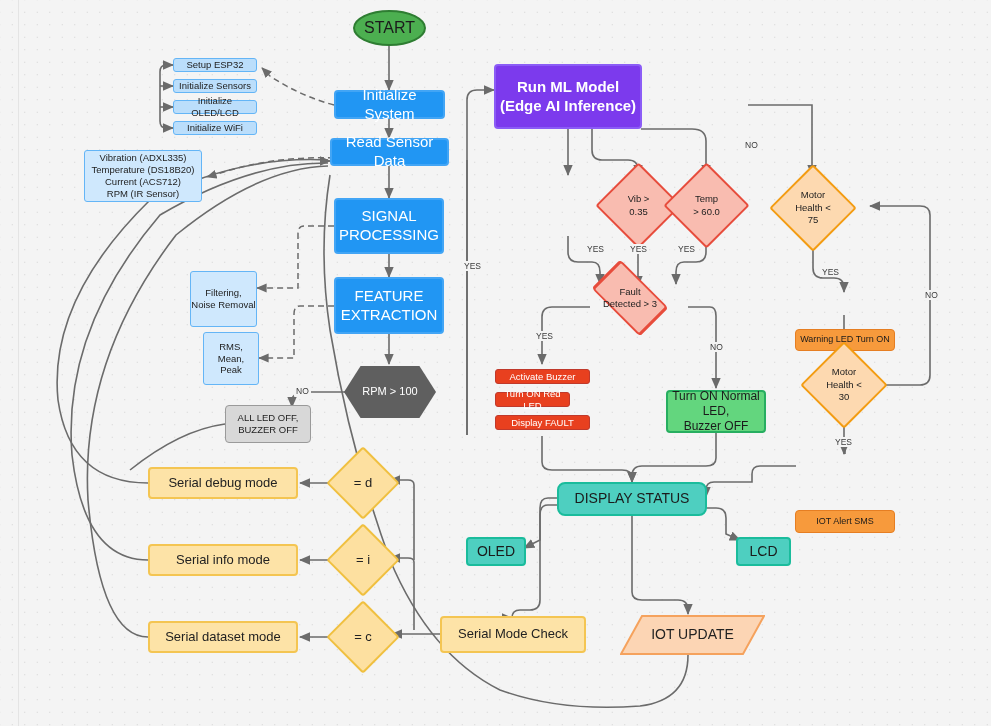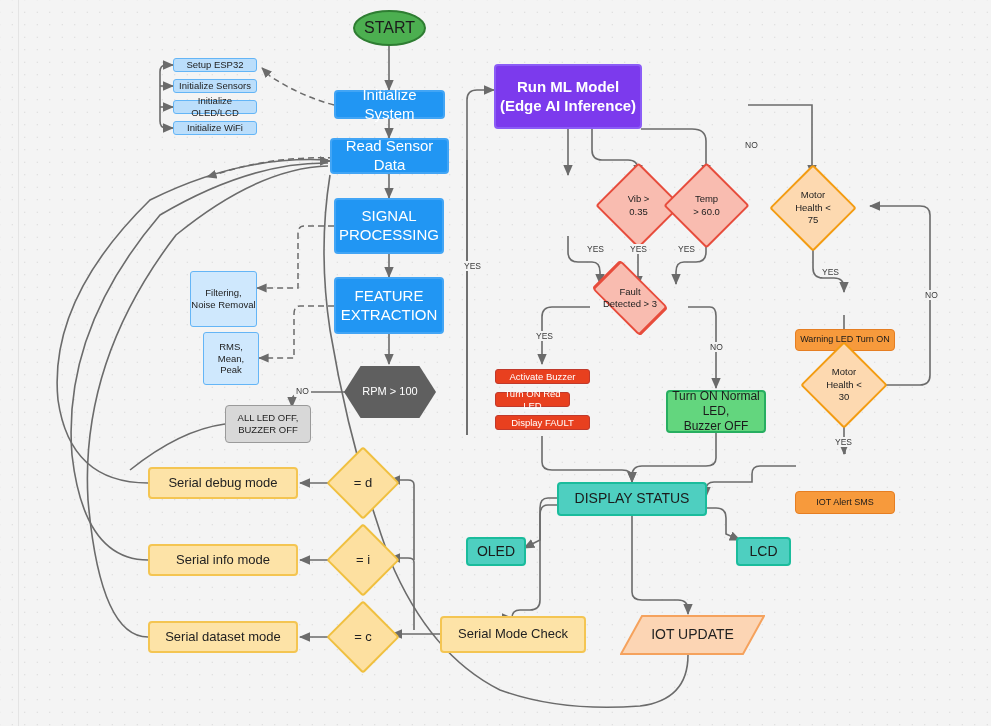--- a/index.html
+++ b/index.html
@@ -216,24 +216,30 @@
     <span>Initialize OLED/LCD</span>
   </div>
   <div class="node rect lblue" style="left:173px;top:121px;width:84px;height:14px;">
     <span>Initialize WiFi</span>
   </div>
 
   <div class="node rect blue" style="left:334px;top:90px;width:111px;height:29px;">
     <span>Initialize System</span>
   </div>
 
-  <div class="node rect blue" style="left:330px;top:138px;width:119px;height:36px;">
+  <div class="node rect blue" style="left:330px;top:138px;width:119px;height:28px;">
     <span>Read Sensor Data</span>
   </div>
 
+  <div class="node rect lblue2" style="left:84px;top:150px;width:118px;height:52px;flex-direction:column;">
+    <span>Vibration (ADXL335)</span>
+    <span>Temperature (DS18B20)</span>
+    <span>Current (ACS712)</span>
+    <span>RPM (IR Sensor)</span>
+  </div>
 
   <div class="node rect blue" style="left:334px;top:198px;width:110px;height:56px;flex-direction:column;">
     <span>SIGNAL PROCESSING</span>
   </div>
 
   <div class="node rect lblue2" style="left:190px;top:271px;width:67px;height:56px;flex-direction:column;">
     <span>Filtering,</span>
     <span>Noise Removal</span>
   </div>
 
@@ -307,25 +313,25 @@
     <span>Warning LED Turn ON</span>
   </div>
 
   <div class="dia peach" style="left:813px;top:354px;width:62px;height:62px;">
     <div class="shape"></div>
     <div class="lbl">
       <div><span>Motor</span><br><span>Health &lt;</span><br><span>30</span></div>
     </div>
   </div>
 
-  <div class="node rect orange" style="left:795px;top:455px;width:100px;height:23px;">
+  <div class="node rect orange" style="left:795px;top:474px;width:100px;height:23px;">
     <span>IOT Alert SMS</span>
   </div>
 
-  <div class="node rect teal" style="left:557px;top:482px;width:150px;height:34px;">
+  <div class="node rect teal" style="left:557px;top:482px;width:150px;height:34px;border-radius:8px;">
     <span>DISPLAY STATUS</span>
   </div>
 
   <div class="node rect teal" style="left:466px;top:537px;width:60px;height:29px;">
     <span>OLED</span>
   </div>
 
   <div class="node rect teal" style="left:736px;top:537px;width:55px;height:29px;">
     <span>LCD</span>
   </div>

